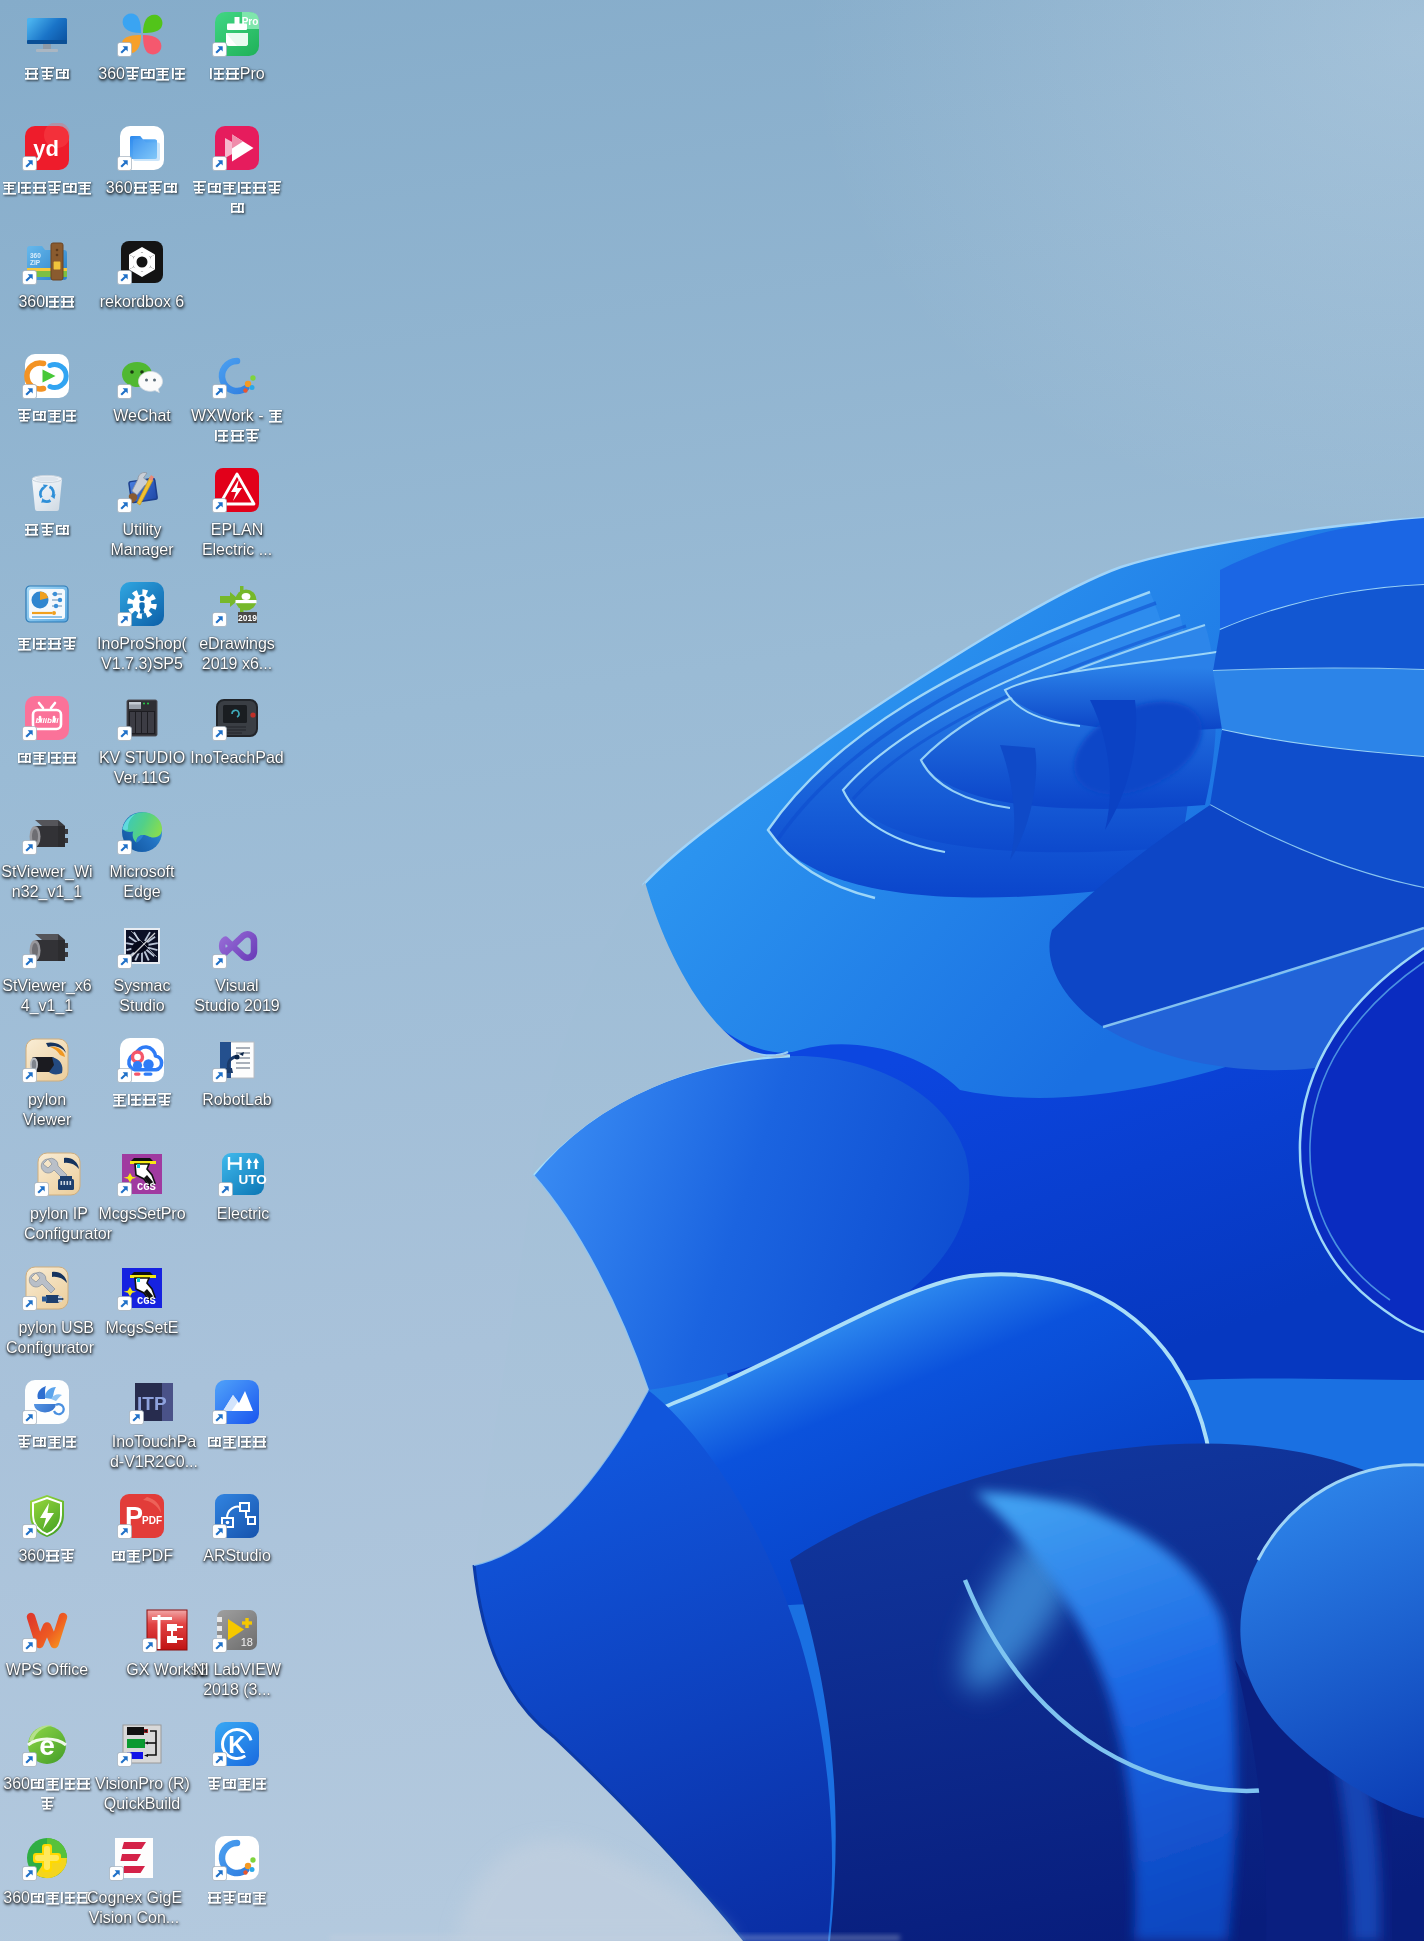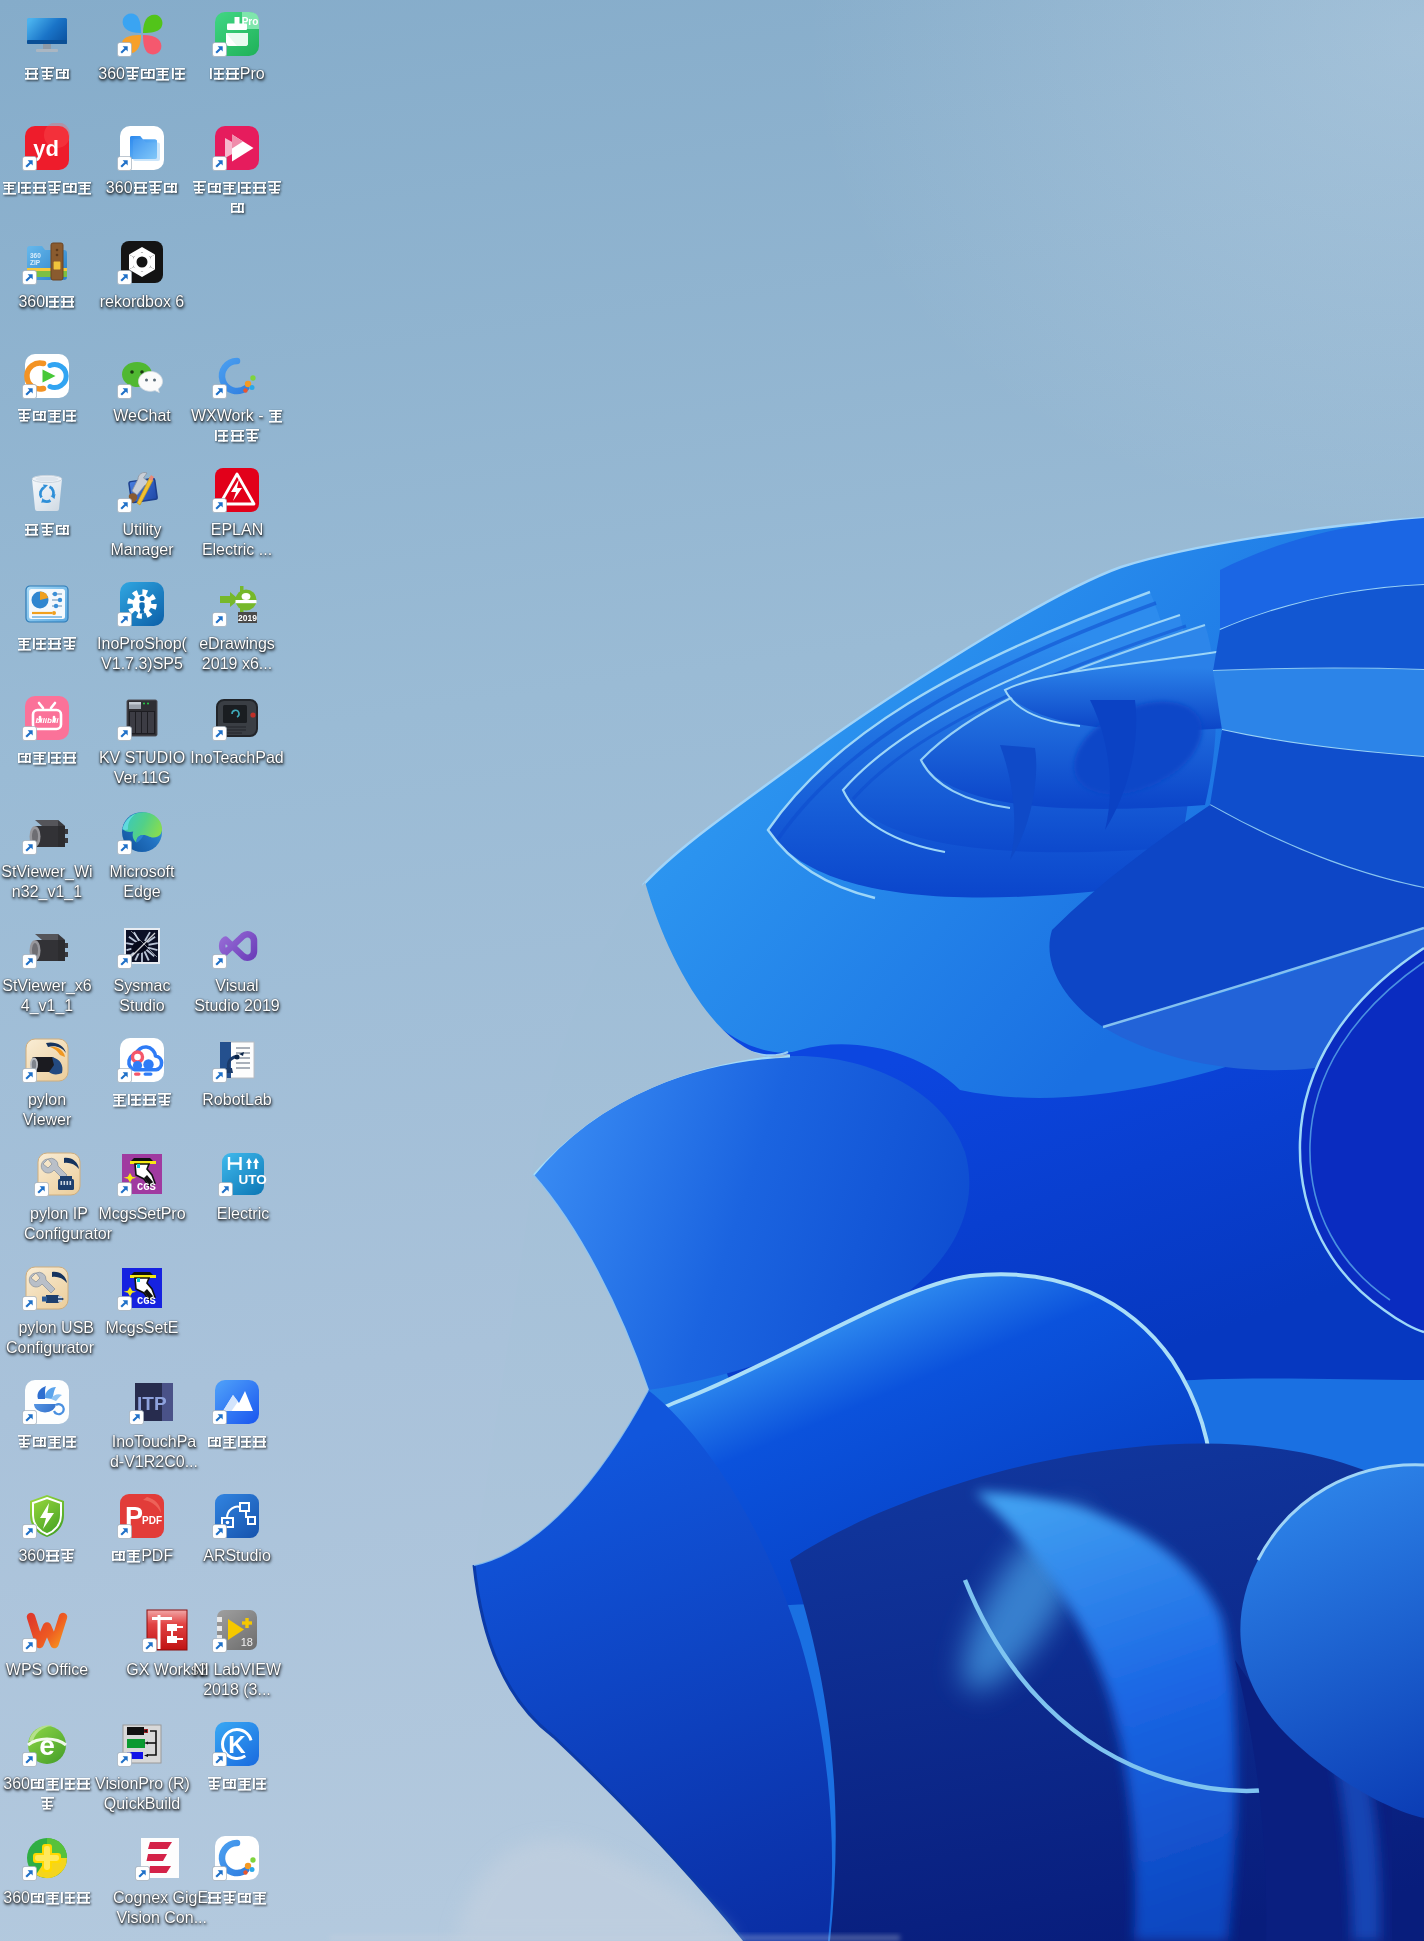--- a/index.html
+++ b/index.html
@@ -893,21 +893,21 @@
         </g>
       </svg>
       <svg class="ov" width="15" height="15" viewBox="0 0 15 15">
         <rect x="0.4" y="0.4" width="14.2" height="14.2" rx="2.6" fill="#fff" stroke="#98a6b4" stroke-width="0.7"></rect>
         <path d="M4.2 10.8 L8.6 6.4" stroke="#1e70c8" stroke-width="2.1"></path>
         <path d="M5.6 4.3 h5.1 v5.1 Z" fill="#1e70c8"></path>
       </svg>
     </div>
 <div class="lb">VisionPro&nbsp;(R)<br>QuickBuild</div>
 </div>
-<div class="cell" style="left:113px;top:1833px;text-align:right;">
+<div class="cell" style="left:87px;top:1833px;">
 <div class="ic">
       <svg width="50" height="50" viewBox="0 0 50 50">
         <rect x="6" y="5" width="38" height="40" fill="#fdfdfd"></rect>
         <g fill="#d42248">
           <path d="M15 9 h22 l-4.5 7 H13 Z"></path>
           <path d="M13 21 h19 l-4 7 H11.5 Z"></path>
           <path d="M15 33 h21 l-4.5 7 H13 Z"></path>
         </g>
       </svg>
       <svg class="ov" width="15" height="15" viewBox="0 0 15 15">

